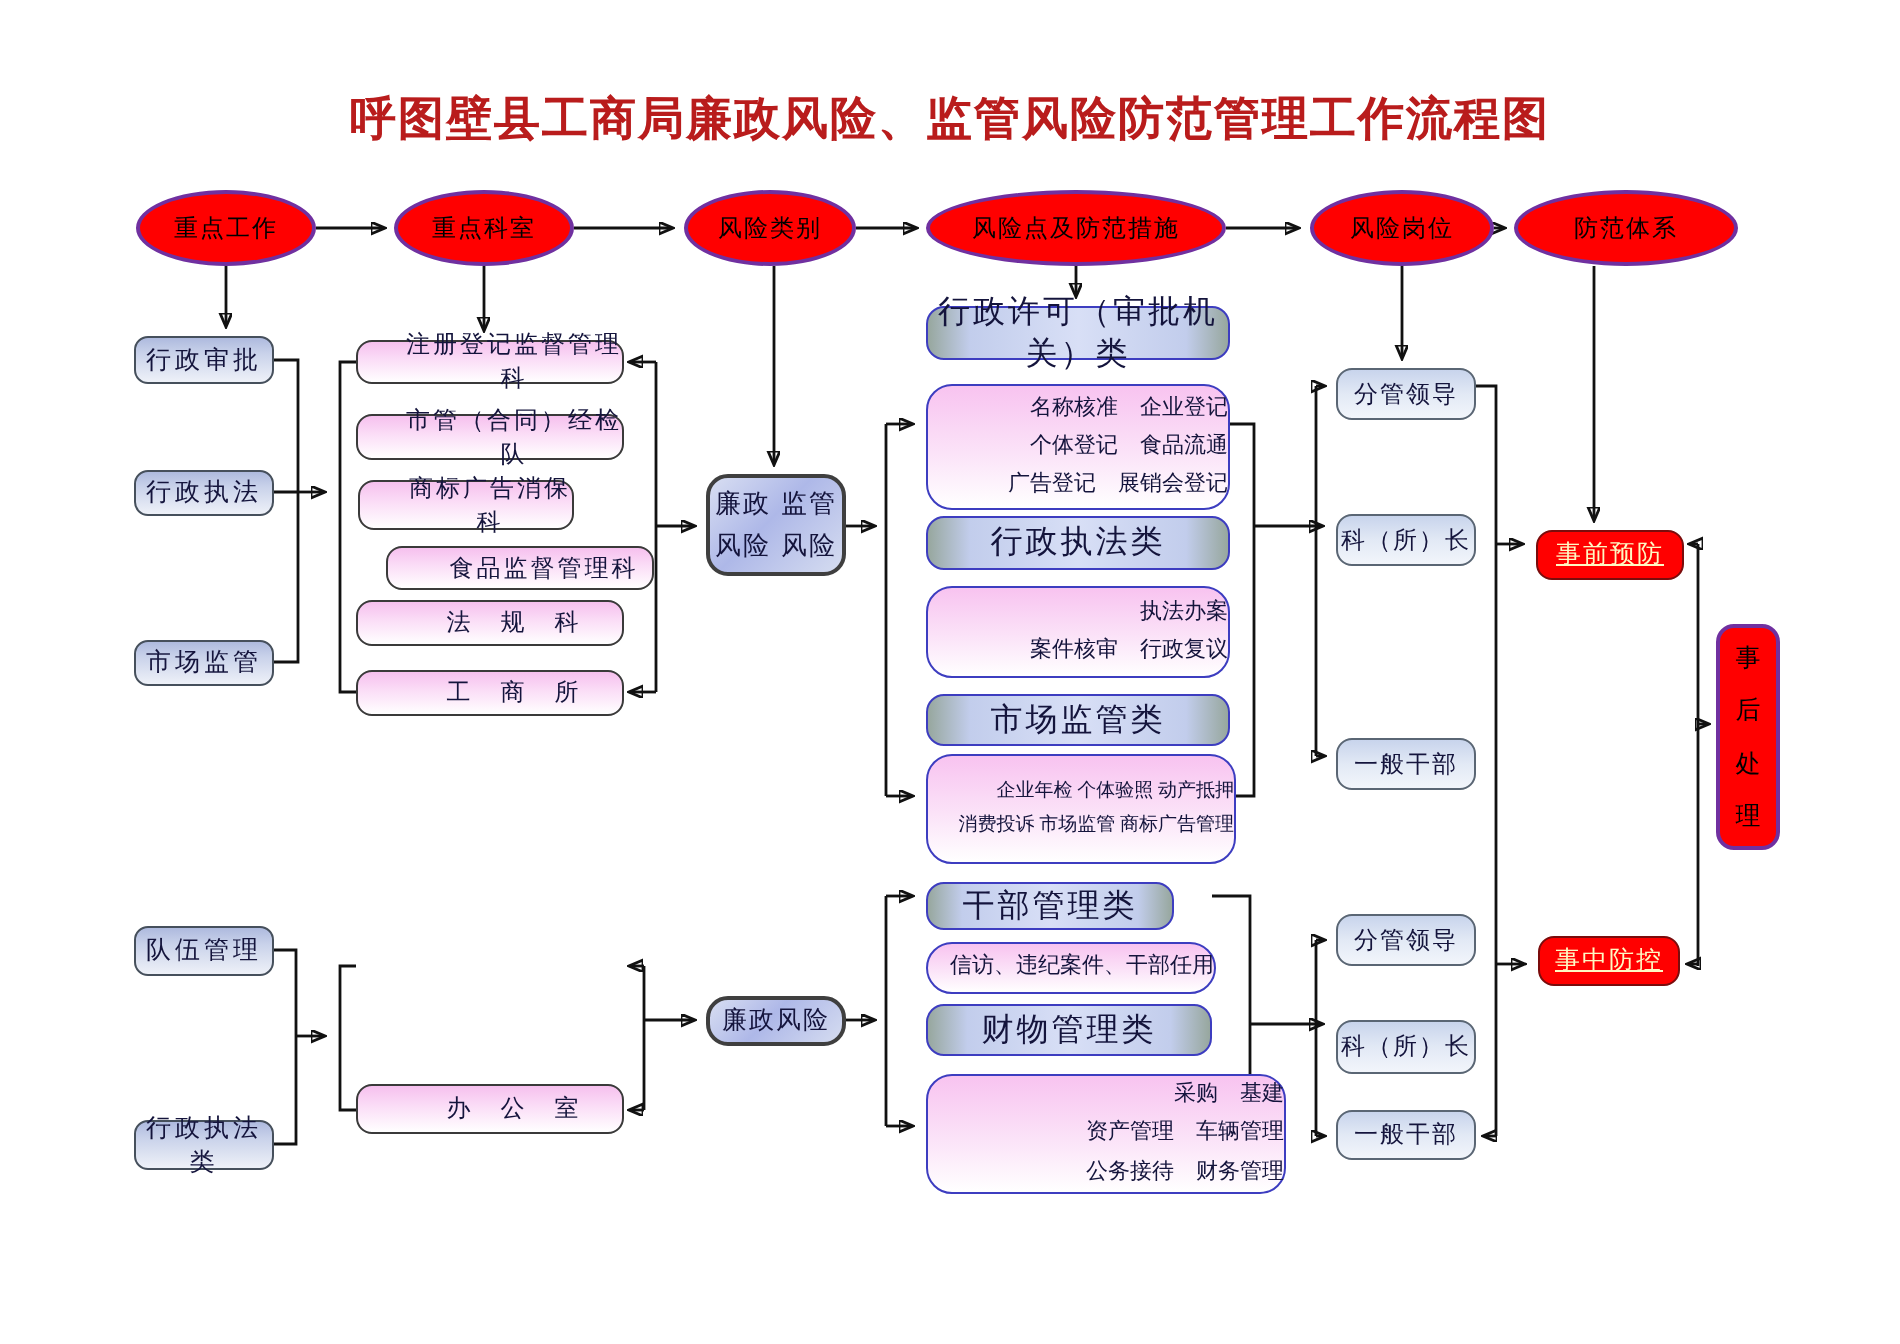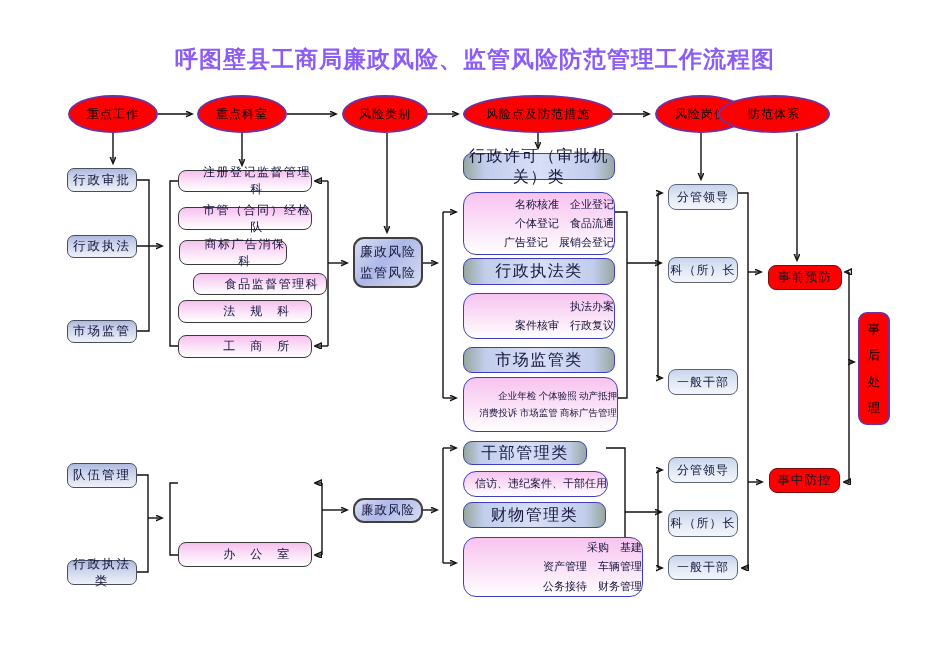--- a/index.html
+++ b/index.html
@@ -3,21 +3,21 @@
 <meta charset="utf-8">
 <style>
   html,body{margin:0;padding:0;background:#fff;}
   #stage{
     position:relative;width:950px;height:672px;background:#fff;overflow:hidden;
     font-family:"Liberation Serif","DejaVu Serif",serif;color:#14143c;
   }
   .title{
     position:absolute;left:0;top:44px;width:100%;text-align:center;
     font-family:"Liberation Sans","DejaVu Sans",sans-serif;
-    font-size:23px;font-weight:bold;color:#8b5cf6;letter-spacing:1px;
+    font-size:23px;font-weight:bold;color:#b91c1c;letter-spacing:1px;
   }
   .abs{position:absolute;box-sizing:border-box;display:flex;align-items:center;justify-content:center;text-align:center;}
   .ellipse{
     background:#ff0000;border:2px solid #7030a0;border-radius:50%;
     font-size:12px;color:#000;letter-spacing:1px;z-index:2;
   }
   .box-blue{
     background:linear-gradient(180deg,#aebade 0%,#c9d2ea 35%,#eef1f8 100%);
     border:1px solid #46505c;border-radius:7px;font-size:12.5px;letter-spacing:2px;z-index:2;
   }
@@ -35,25 +35,25 @@
   }
   .box-items{
     background:linear-gradient(180deg,#f8c3f0 0%,#fbe3f8 55%,#ffffff 100%);
     border:1px solid #3d3dc0;border-radius:13px;font-size:11px;z-index:2;
     flex-direction:column;line-height:1.75;align-items:flex-end;
   }
   .box-items.small{font-size:9.5px;}
   .box-cat{
     background:linear-gradient(135deg,#d8def2 0%,#aeb8e8 45%,#d5dcf0 100%);
     border:2px solid #3f3f3f;border-radius:11px;font-size:13px;letter-spacing:1px;z-index:2;
-    flex-direction:column;line-height:1.55;
+    flex-direction:row;line-height:1.55;
   }
   .box-red{
     background:#ff0000;border:1.5px solid #7a0c0c;border-radius:8px;
-    font-size:12.5px;color:#0f172a;letter-spacing:1px;z-index:2;
+    font-size:12.5px;color:#fef9c3;letter-spacing:1px;z-index:2;text-decoration:underline;
   }
   .box-red-v{
     background:#ff0000;border:2px solid #7030a0;border-radius:9px;
     font-size:12.5px;color:#000;z-index:2;flex-direction:column;line-height:2.1;
   }
   svg.wires{position:absolute;left:0;top:0;z-index:1;pointer-events:none;}
   svg.wires path{stroke:#111;stroke-width:1.4;fill:none;}
 </style>
 </head>
 <body>
@@ -124,21 +124,21 @@
     <path marker-end="url(#ah)" d="M625,512 H661"></path>
     <path marker-end="url(#ah)" d="M658,470 H662"></path>
     <path marker-end="url(#ah)" d="M658,568 H662"></path>
   </svg>
 
   <div class="abs ellipse" style="left:68px;top:95px;width:90px;height:38px;">重点工作</div>
   <div class="abs ellipse" style="left:197px;top:95px;width:90px;height:38px;">重点科室</div>
   <div class="abs ellipse" style="left:342px;top:95px;width:86px;height:38px;">风险类别</div>
   <div class="abs ellipse" style="left:463px;top:95px;width:150px;height:38px;">风险点及防范措施</div>
   <div class="abs ellipse" style="left:655px;top:95px;width:92px;height:38px;">风险岗位</div>
-  <div class="abs ellipse" style="left:718px;top:95px;width:112px;height:38px;">防范体系</div>
+  <div class="abs ellipse" style="left:757px;top:95px;width:112px;height:38px;">防范体系</div>
 
   <div class="abs box-blue" style="left:67px;top:168px;width:70px;height:24px;">行政审批</div>
   <div class="abs box-blue" style="left:67px;top:235px;width:70px;height:23px;">行政执法</div>
   <div class="abs box-blue" style="left:67px;top:320px;width:70px;height:23px;">市场监管</div>
 
   <div class="abs box-dept" style="left:178px;top:170px;width:134px;height:22px;">注册登记监督管理科</div>
   <div class="abs box-dept" style="left:178px;top:207px;width:134px;height:23px;">市管（合同）经检队</div>
   <div class="abs box-dept" style="left:179px;top:240px;width:108px;height:25px;">商标广告消保科</div>
   <div class="abs box-dept" style="left:178px;top:273px;width:134px;height:22px;margin-left:15px;">食品监督管理科</div>
   <div class="abs box-dept" style="left:178px;top:300px;width:134px;height:23px;">法　规　科</div>

